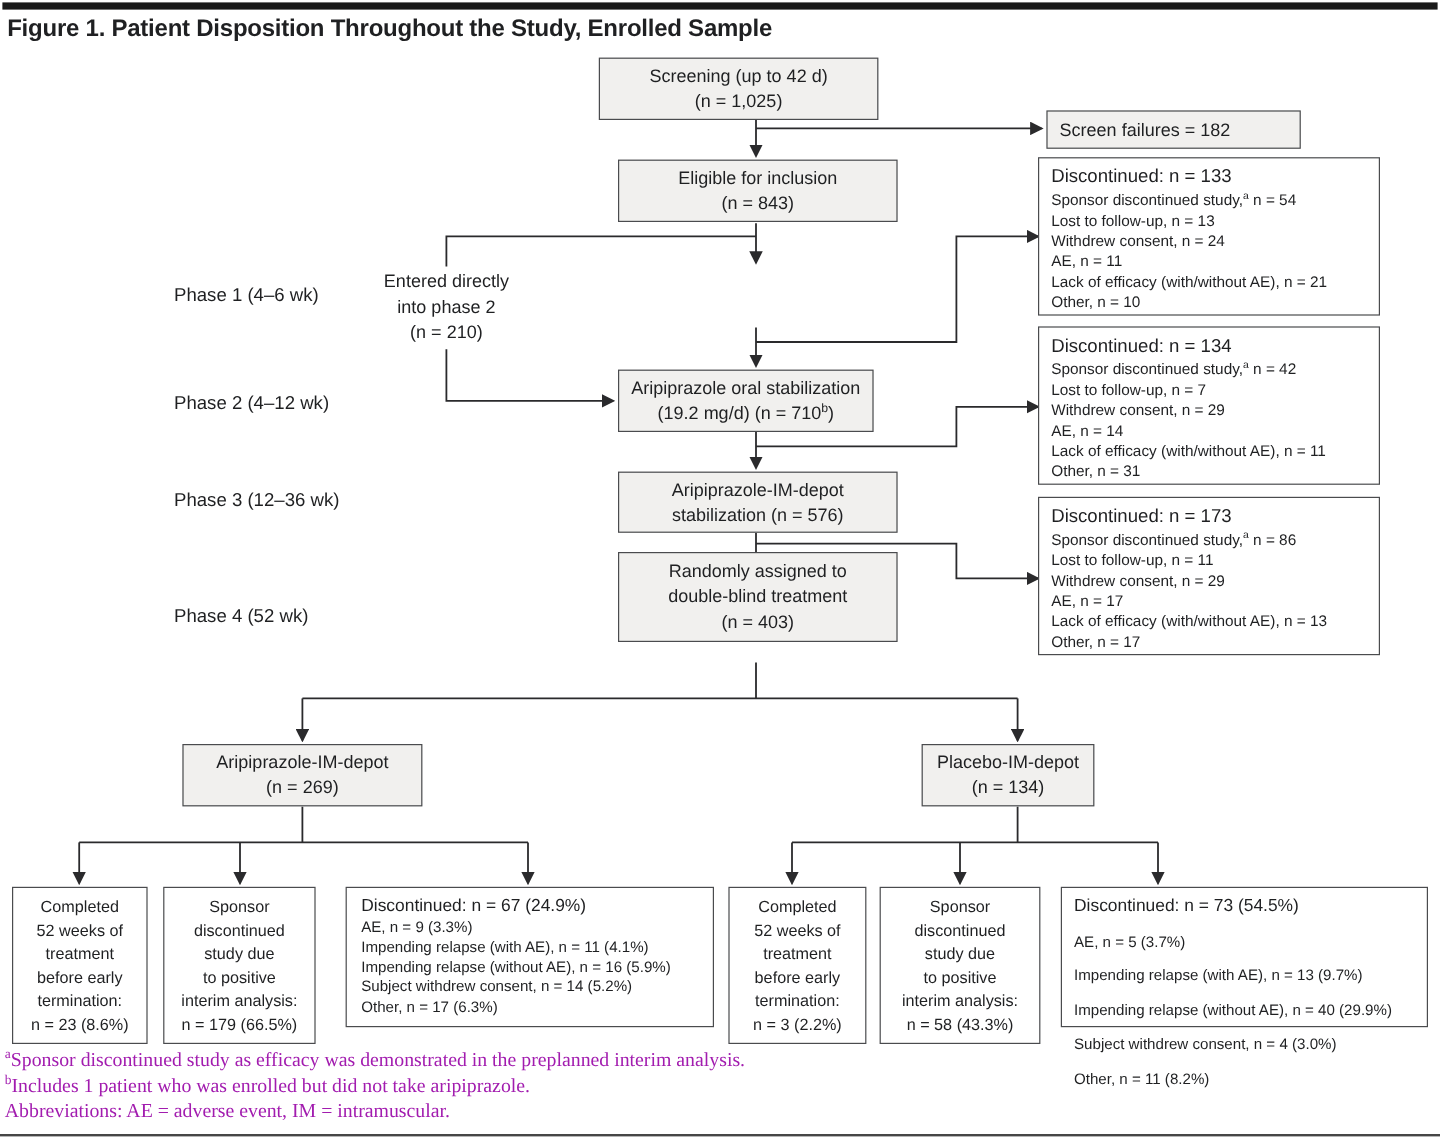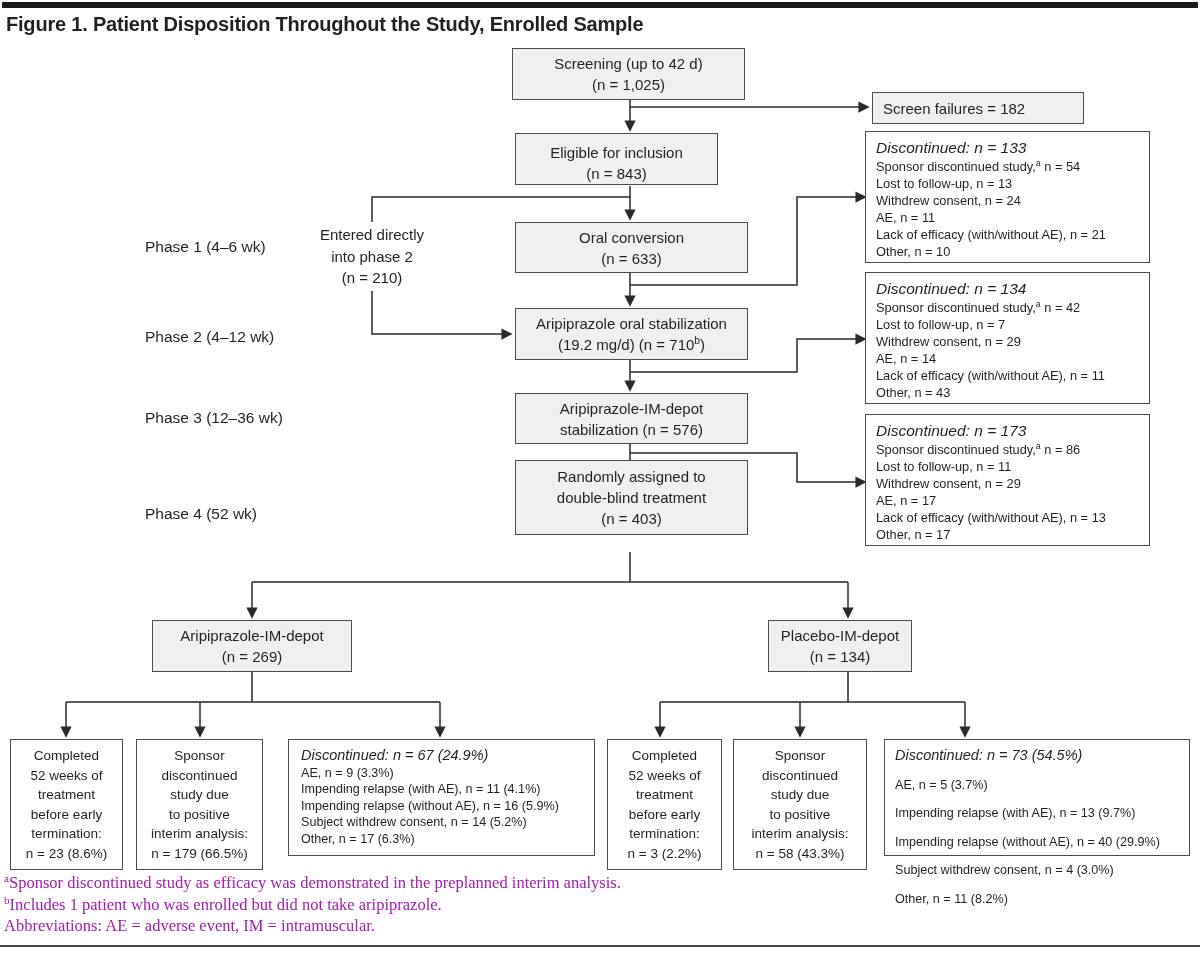--- a/index.html
+++ b/index.html
@@ -6,21 +6,21 @@
   .figure{position:relative;width:1200px;height:955px;background:#fff;
           font-family:"Liberation Sans", sans-serif;color:#1f2022;overflow:hidden;}
   .title-bar{position:absolute;left:2px;top:2px;width:1196px;height:6px;background:#1a1a1a;}
   .fig-title{position:absolute;left:6px;top:13px;font-size:20px;font-weight:bold;letter-spacing:-0.2px;}
   svg.connectors{position:absolute;left:0;top:0;width:1200px;height:955px;}
   .box{position:absolute;box-sizing:border-box;border:1.5px solid #4a4b4e;background:#f1f0ee;
        display:flex;flex-direction:column;justify-content:center;align-items:center;
        text-align:center;font-size:15px;line-height:21px;}
   .box.white{background:#fff;}
   .box.detail{justify-content:flex-start;align-items:flex-start;text-align:left;padding:5px 10px;}
-  .disc-header{font-size:15.5px;line-height:21px;font-style:italic;}
+  .disc-header{font-size:15.5px;line-height:21px;}
   .disc-line{font-size:12.8px;line-height:17px;}
   .disc-bottom .disc-header{font-size:14.5px;line-height:20px;}
   .disc-bottom .disc-line{font-size:12.6px;line-height:16.4px;}
   .small-box{font-size:13.5px;line-height:19.5px;}
   .single-line{flex-direction:row;justify-content:flex-start;padding-left:10px;}
   .phase-label{position:absolute;font-size:15.5px;line-height:19px;}
   .entered{position:absolute;left:302px;top:224px;width:140px;text-align:center;
            font-size:15px;line-height:21.5px;}
   sup{font-size:68%;line-height:0;vertical-align:super;}
   .footnotes{position:absolute;left:4px;top:872px;font-family:"Liberation Serif", serif;
@@ -65,46 +65,42 @@
       <path d="M800 702 V736" marker-end="url(#arr)"></path>
       <path d="M965 702 V736" marker-end="url(#arr)"></path>
     </g>
   </svg>
 
   <div class="phase-label" style="left:145px;top:237px;">Phase 1 (4–6 wk)</div>
   <div class="phase-label" style="left:145px;top:327px;">Phase 2 (4–12 wk)</div>
   <div class="phase-label" style="left:145px;top:408px;">Phase 3 (12–36 wk)</div>
   <div class="phase-label" style="left:145px;top:504px;">Phase 4 (52 wk)</div>
 
-  <div class="box" style="left:512px;top:48px;width:233px;height:52px;">
+  <div class="box" style="left:499px;top:48px;width:233px;height:52px;">
     <div>Screening (up to 42 d)</div>
     <div>(n = 1,025)</div>
   </div>
 
   <div class="box single-line" style="left:872px;top:92px;width:212px;height:32px;">
     <div>Screen failures = 182</div>
   </div>
 
-  <div class="box" style="left:515px;top:133px;width:203px;height:52px;justify-content:flex-end;">
+  <div class="box" style="left:515px;top:133px;width:233px;height:52px;">
     <div>Eligible for inclusion</div>
     <div>(n = 843)</div>
   </div>
 
   <div class="entered">
     <div>Entered directly</div>
     <div>into phase 2</div>
     <div>(n = 210)</div>
   </div>
 
-  <div class="box" style="left:515px;top:222px;width:233px;height:51px;">
-    <div>Oral conversion</div>
-    <div>(n = 633)</div>
-  </div>
-
-  <div class="box" style="left:515px;top:308px;width:233px;height:52px;">
+
+  <div class="box" style="left:515px;top:308px;width:213px;height:52px;">
     <div>Aripiprazole oral stabilization</div>
     <div>
       <span>(19.2 mg/d) (n = 710</span><sup>b</sup><span>)</span>
     </div>
   </div>
 
   <div class="box" style="left:515px;top:393px;width:233px;height:51px;">
     <div>Aripiprazole-IM-depot</div>
     <div>stabilization (n = 576)</div>
   </div>
@@ -125,21 +121,21 @@
     <div class="disc-line">Other, n = 10</div>
   </div>
 
   <div class="box white detail" style="left:865px;top:272px;width:285px;height:132px;">
     <div class="disc-header">Discontinued: n = 134</div>
     <div class="disc-line"><span>Sponsor discontinued study,</span><sup>a</sup><span> n = 42</span></div>
     <div class="disc-line">Lost to follow-up, n = 7</div>
     <div class="disc-line">Withdrew consent, n = 29</div>
     <div class="disc-line">AE, n = 14</div>
     <div class="disc-line">Lack of efficacy (with/without AE), n = 11</div>
-    <div class="disc-line">Other, n = 43</div>
+    <div class="disc-line">Other, n = 31</div>
   </div>
 
   <div class="box white detail" style="left:865px;top:414px;width:285px;height:132px;">
     <div class="disc-header">Discontinued: n = 173</div>
     <div class="disc-line"><span>Sponsor discontinued study,</span><sup>a</sup><span> n = 86</span></div>
     <div class="disc-line">Lost to follow-up, n = 11</div>
     <div class="disc-line">Withdrew consent, n = 29</div>
     <div class="disc-line">AE, n = 17</div>
     <div class="disc-line">Lack of efficacy (with/without AE), n = 13</div>
     <div class="disc-line">Other, n = 17</div>

